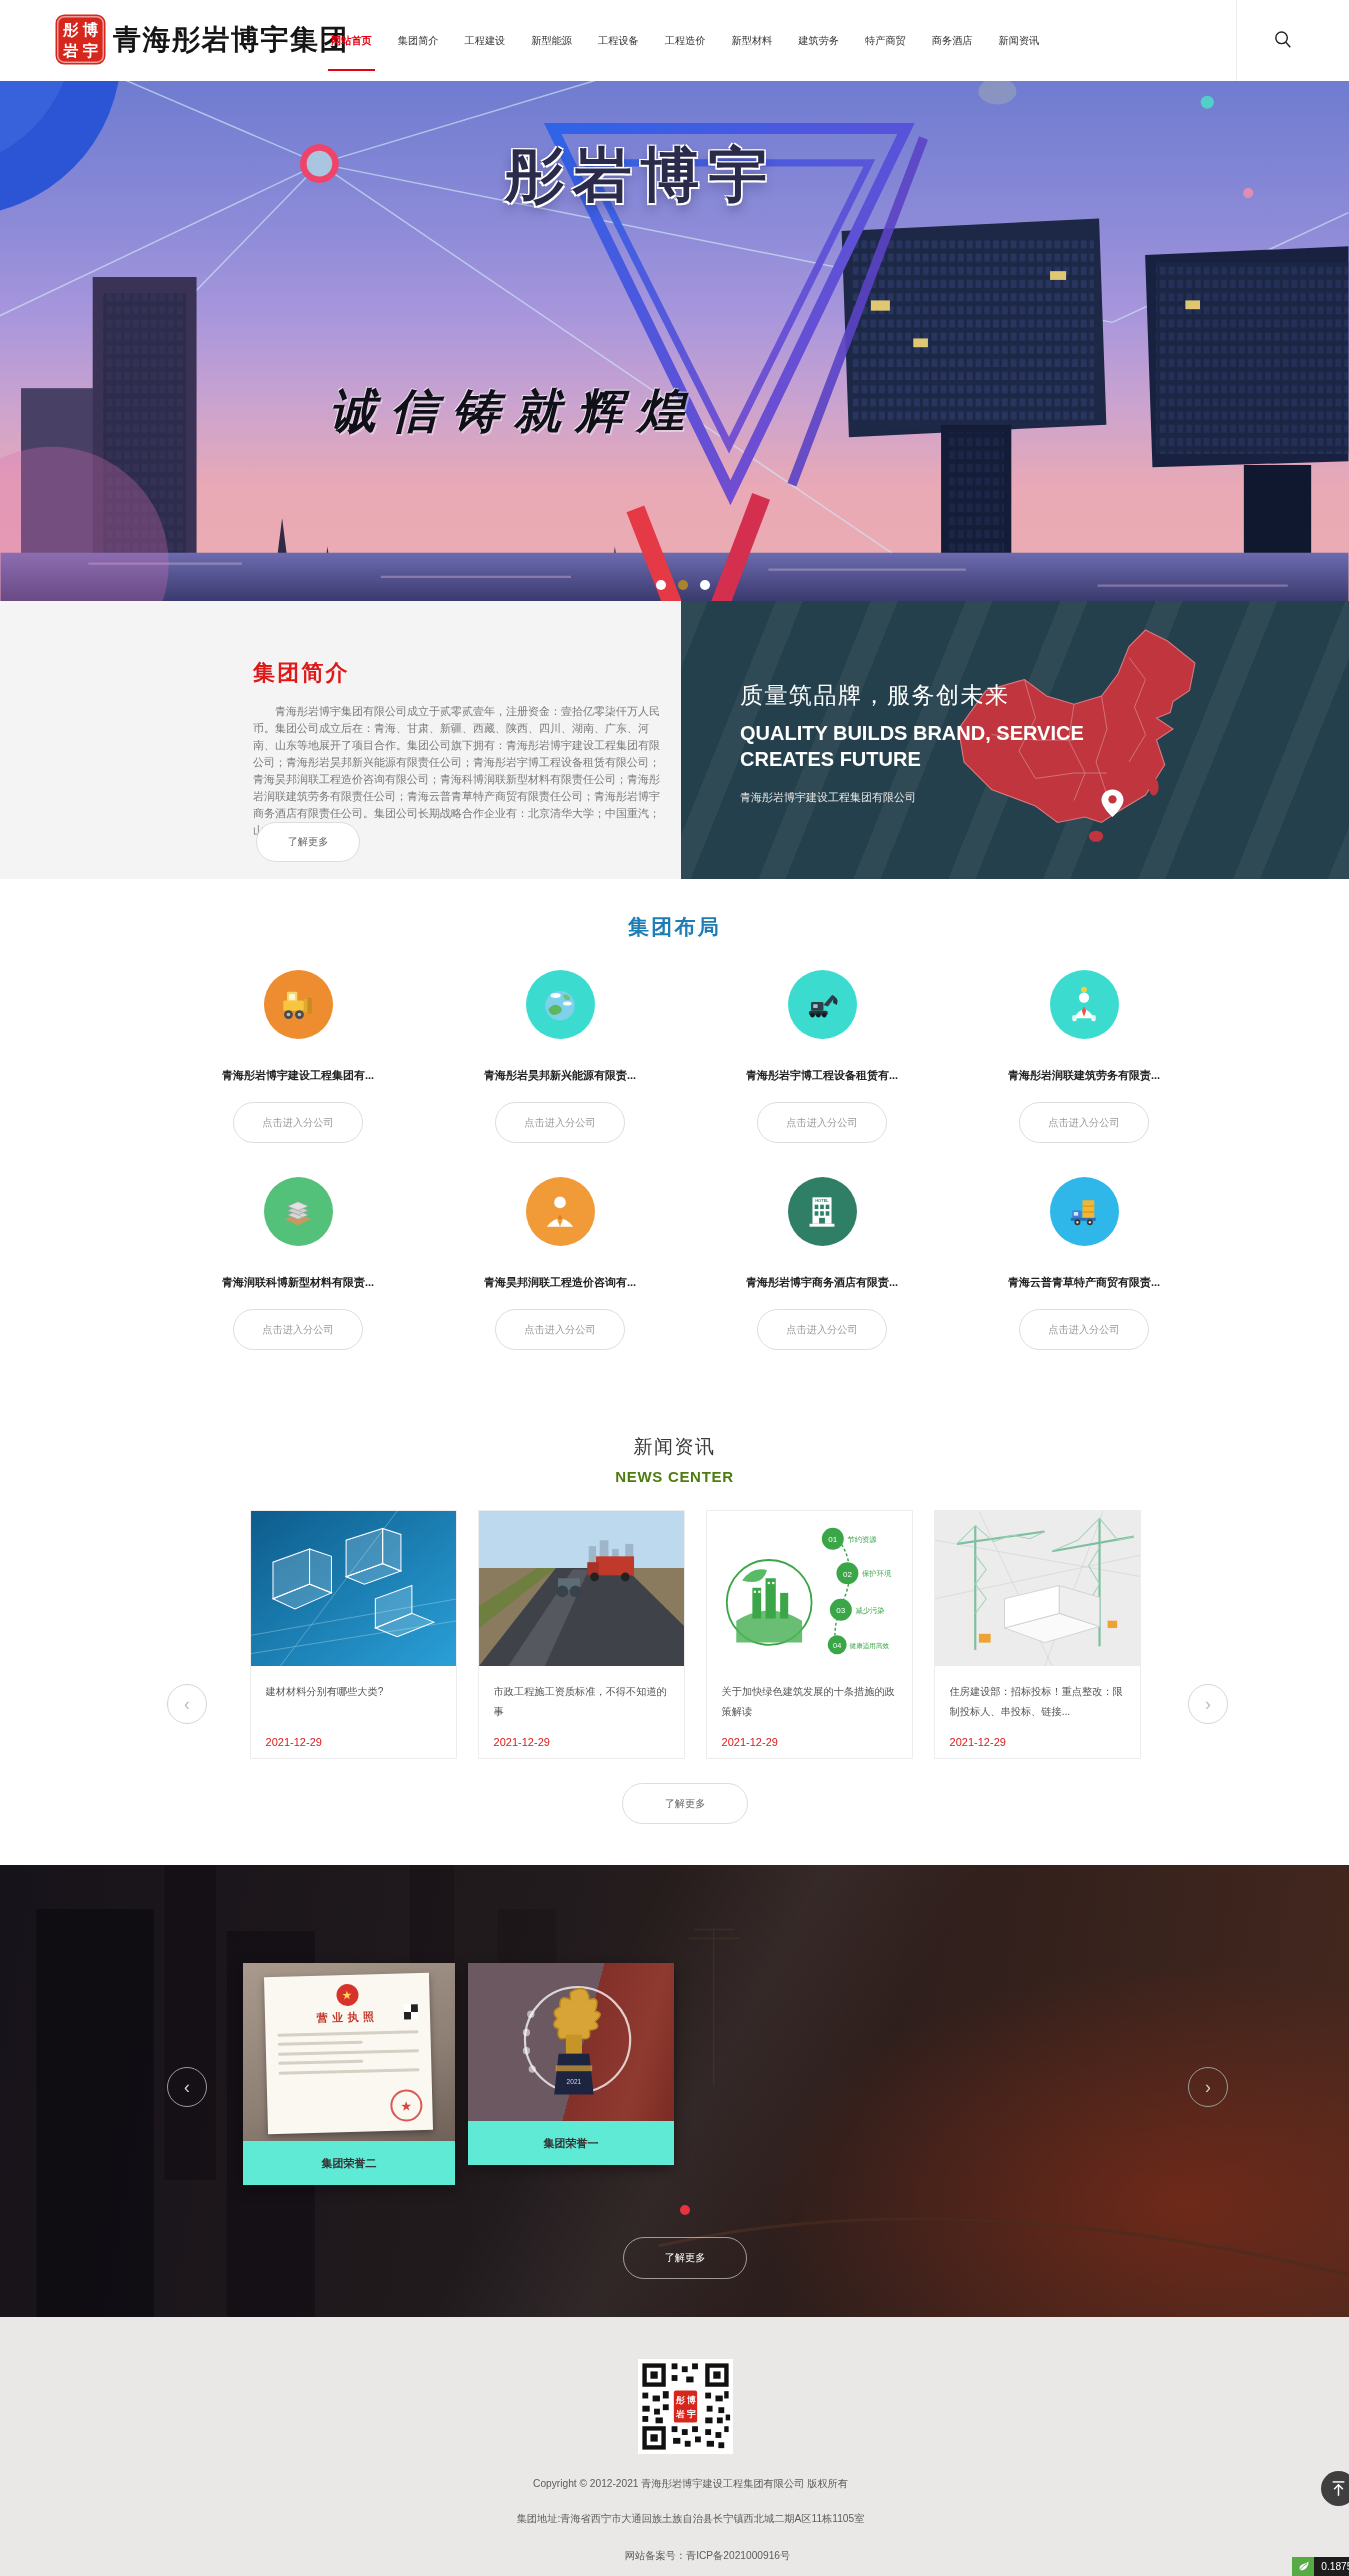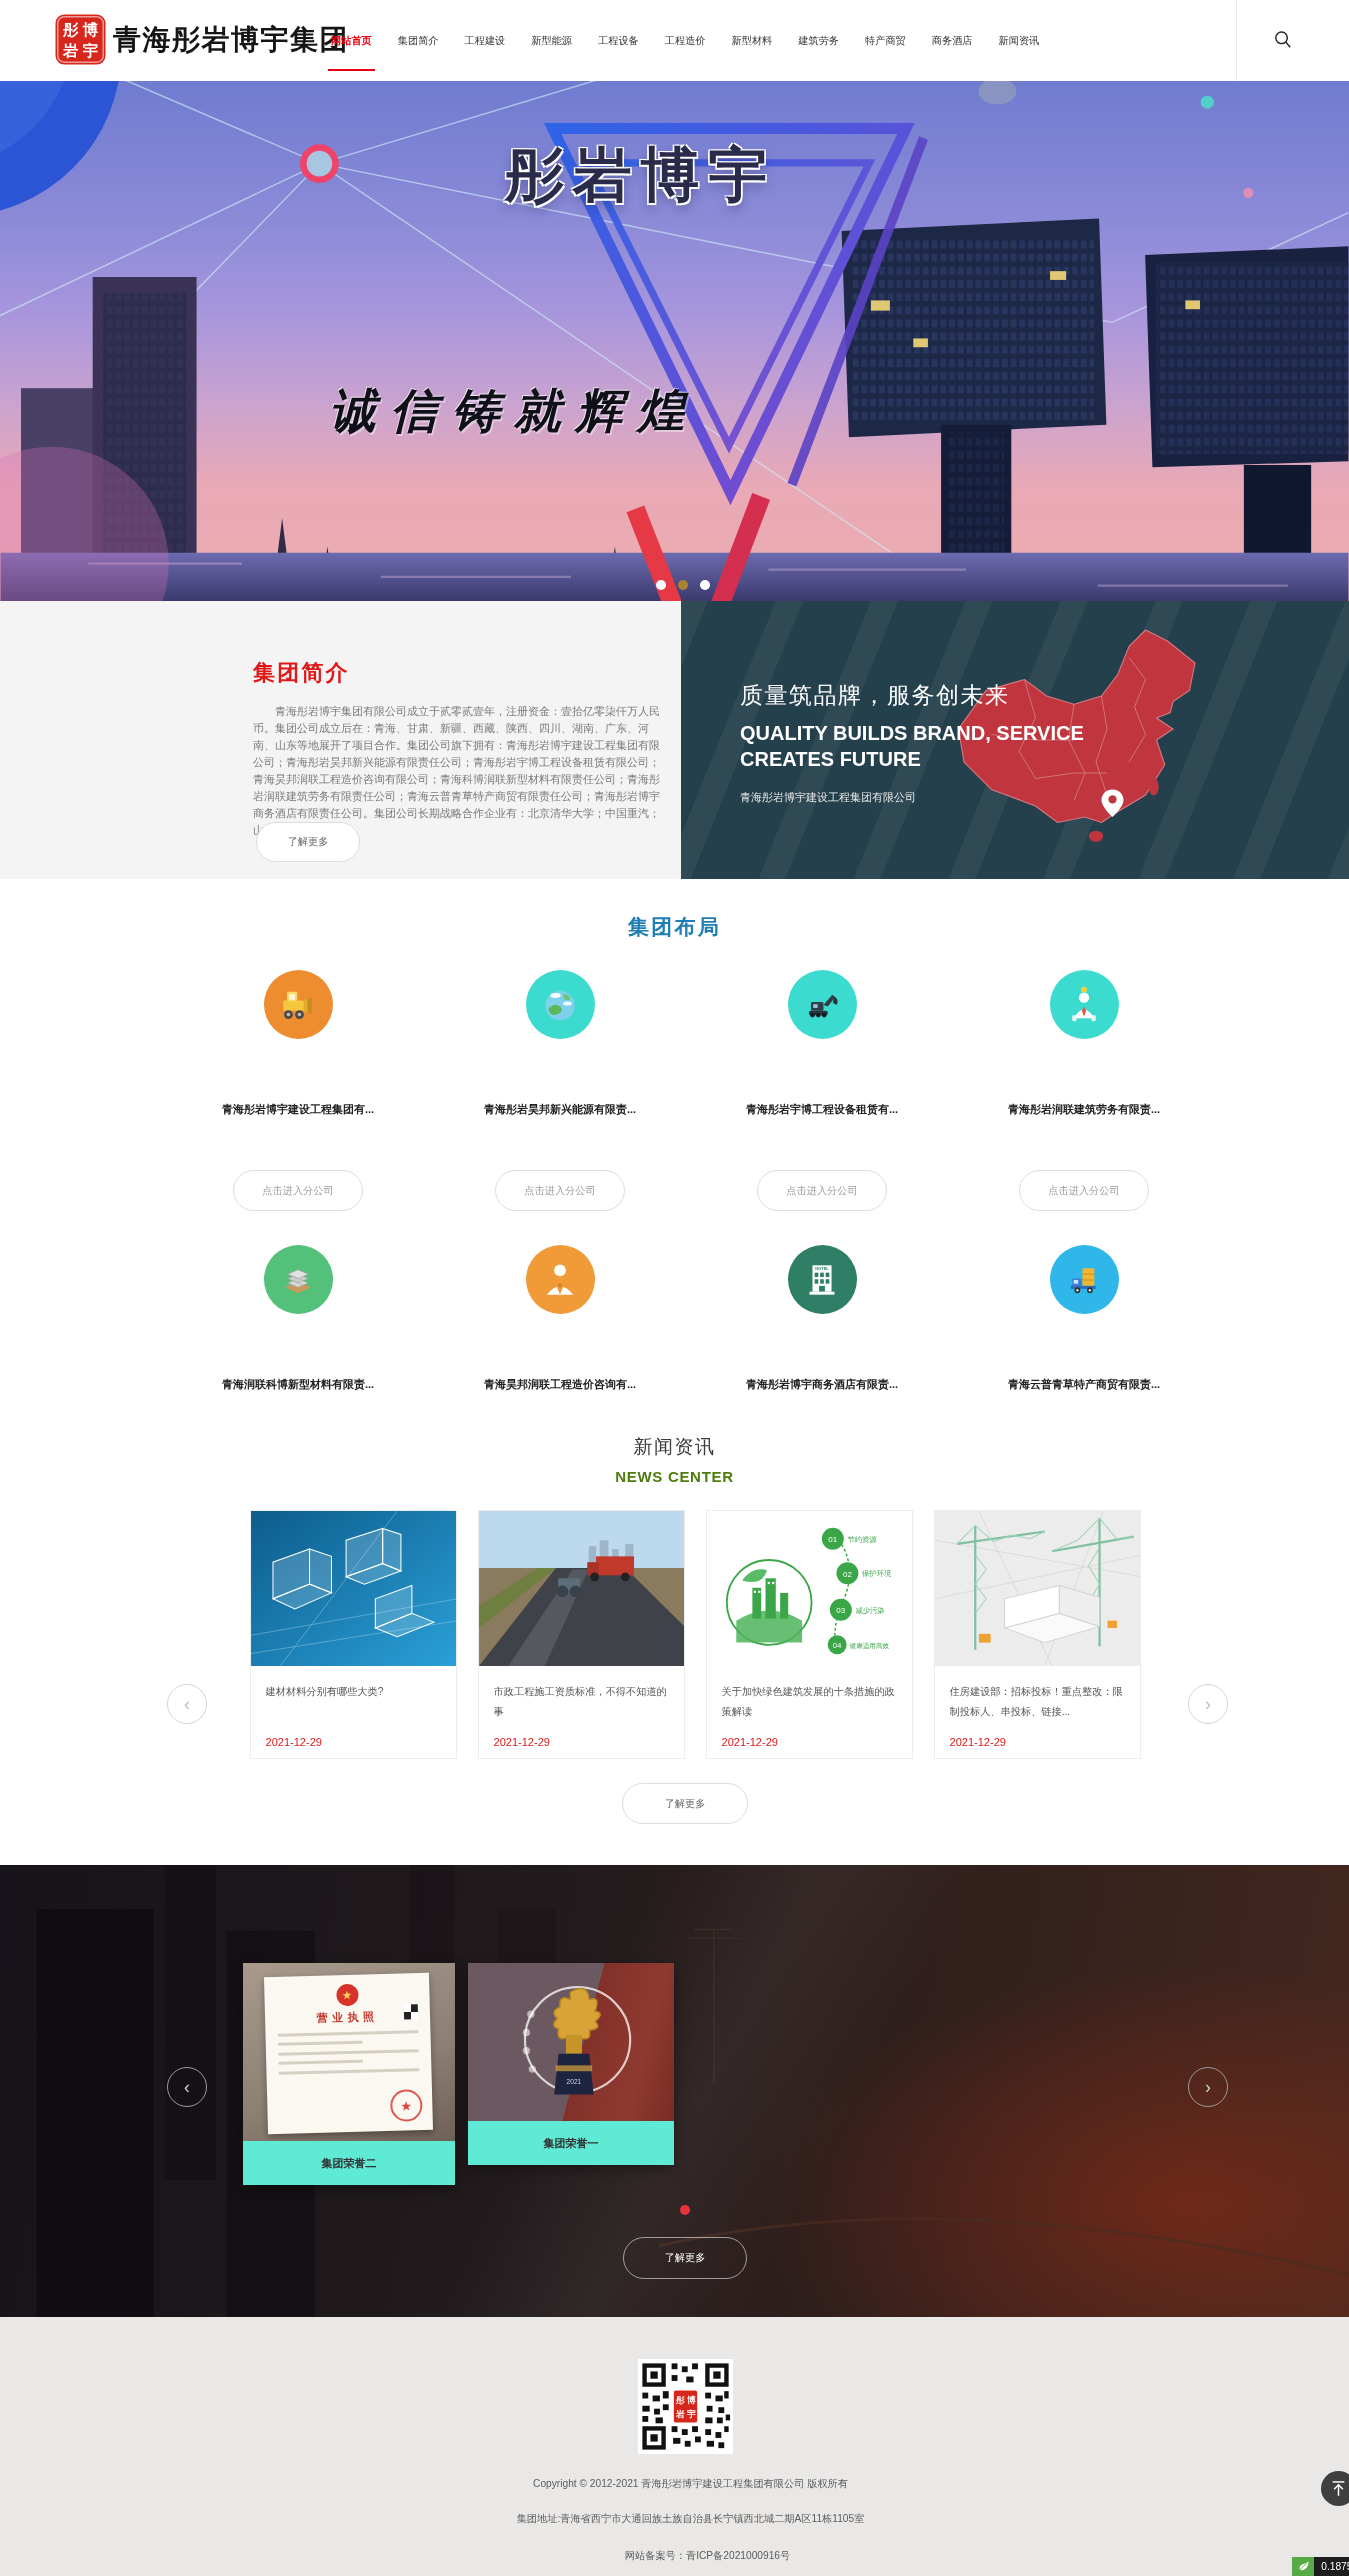--- a/index.html
+++ b/index.html
@@ -53,21 +53,21 @@
   .banner-en { position:absolute; left:59px; top:119px; width:425px; font-size:20px; line-height:26px; font-weight:bold; color:#fff; }
   .banner-co { position:absolute; left:59px; top:189px; font-size:11px; color:#e9e9e9; }
   .china-map { position:absolute; left:234px; top:17.6px; width:351px; height:242px; }
 
   
   .layout-sec { position:relative; height:555px; background:#fff; }
   .layout-title { position:absolute; left:0; width:100%; top:34px; text-align:center;
     font-size:21px; font-weight:bold; color:#1e7db5; letter-spacing:2.2px; }
   .company-grid { position:absolute; left:167px; top:91px; width:1048px; display:grid;
     grid-template-columns:repeat(4, 262px); row-gap:34px; }
-  .company-card { display:flex; flex-direction:column; align-items:center; cursor:pointer;gap:34px; }
+  .company-card { display:flex; flex-direction:column; align-items:center; cursor:pointer; }
   .company-circle { width:69px; height:69px; border-radius:50%; display:flex; align-items:center; justify-content:center; overflow:hidden; }
   .company-name { margin-top:29px; font-size:11px; font-weight:bold; color:#222; }
   .company-btn { margin-top:19px; width:130px; height:41px; border-radius:20.5px; font-size:10.2px; color:#999; }
 
   
   .news-sec { position:relative; height:431px; background:#fff; }
   .news-title { position:absolute; left:0; width:100%; top:0; text-align:center; font-size:19px; color:#3a3a3a; letter-spacing:1.5px; }
   .news-sub { position:absolute; left:0; width:100%; top:34px; text-align:center; font-size:15px; font-weight:bold; color:#4d7c0f; letter-spacing:0.7px; }
   .news-grid { position:absolute; left:250px; top:76px; width:894px; display:grid; grid-template-columns:repeat(4, 207px); column-gap:21px; }
   .news-card { background:#fff; border:0.7px solid #ededed; height:249px; cursor:pointer; }

